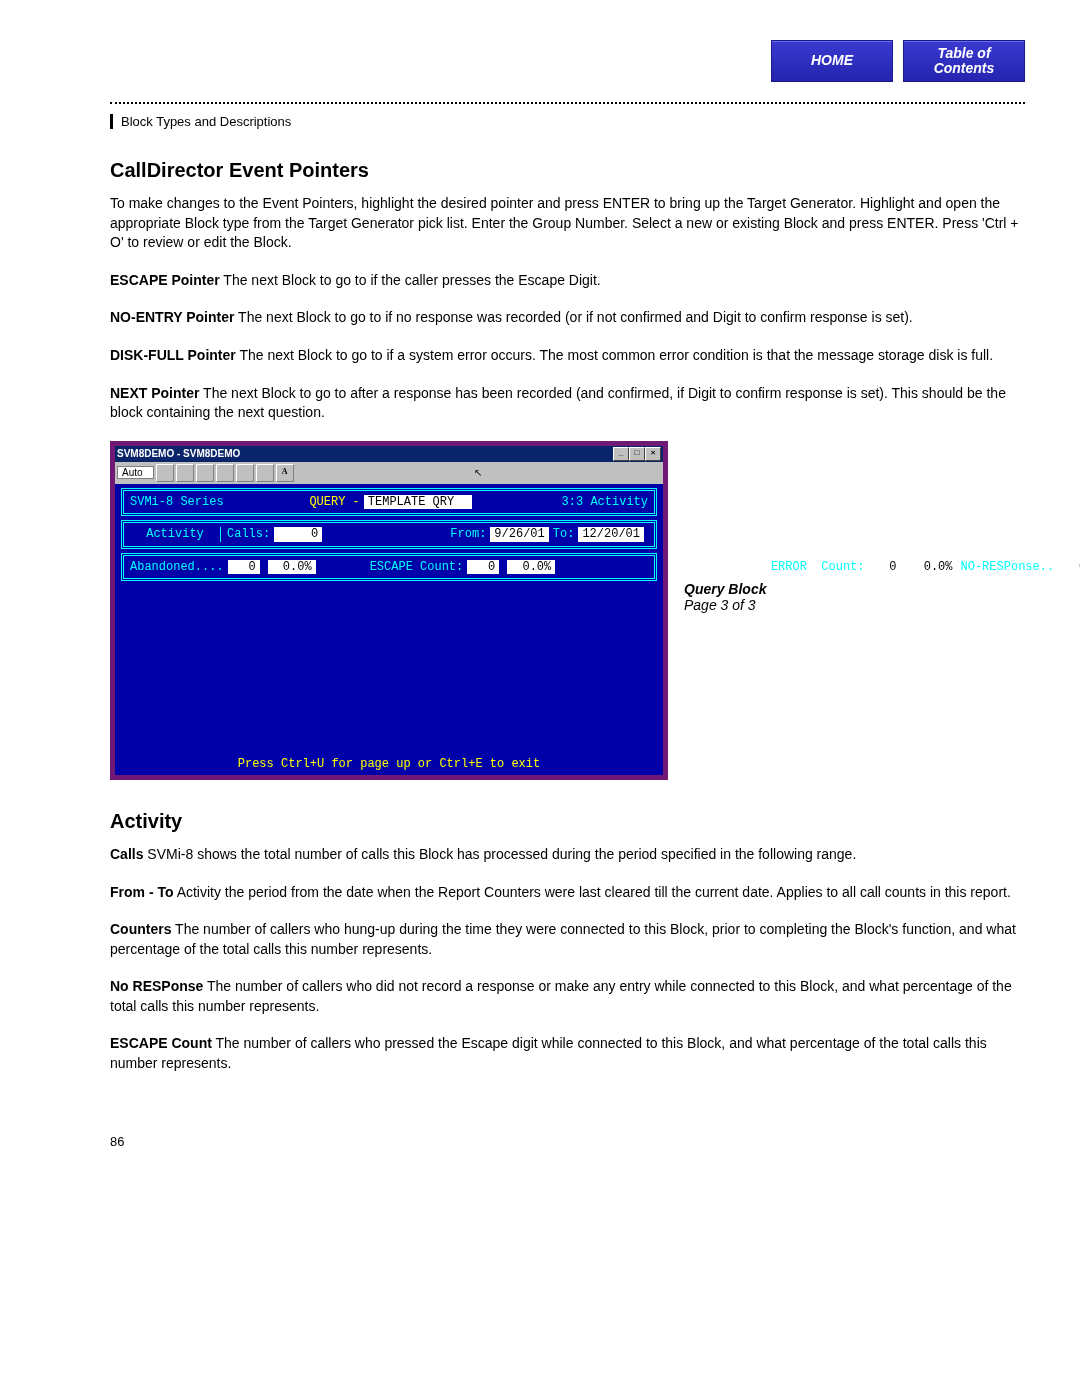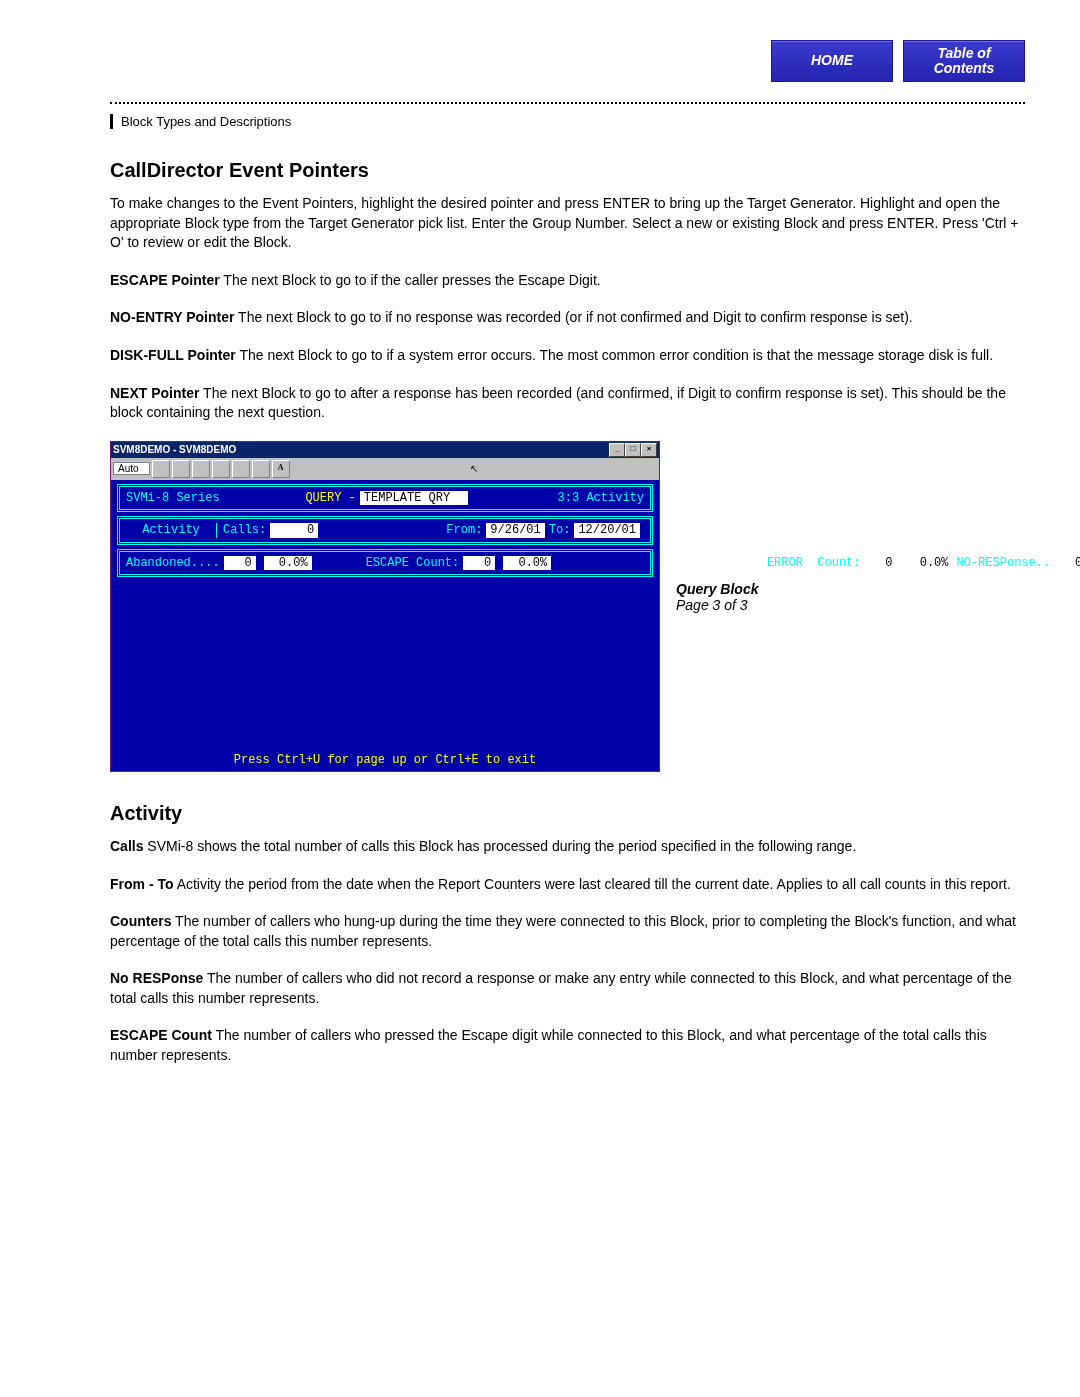--- a/index.html
+++ b/index.html
@@ -71,21 +71,21 @@
   .caption .cap-title { font-style: italic; font-weight: bold; }
   .caption .cap-page { font-style: italic; }
   .pageno {
     margin-top: 60px;
     font-size: 13px;
   }
 
   
   .termwin {
     width: 548px;
-    border: 1px solid #701a75;
+    border: 5px solid #701a75;
     background: #737373;
     font-family: "Courier New", monospace;
   }
   .titlebar {
     background: linear-gradient(#0a246a,#0a246a);
     color: #fff;
     font-size: 10px;
     padding: 1px 2px;
     display: flex;
     align-items: center;
@@ -292,14 +292,15 @@
   <p class="body">
     <span class="term">Counters</span><span>   The number of callers who hung-up during the time they were connected to this Block, prior to completing the Block's function, and what percentage of the total calls this number represents.</span>
   </p>
   <p class="body">
     <span class="term">No RESPonse</span><span>   The number of callers who did not record a response or make any entry while connected to this Block, and what percentage of the total calls this number represents.</span>
   </p>
   <p class="body">
     <span class="term">ESCAPE Count</span><span>   The number of callers who pressed the Escape digit while connected to this Block, and what percentage of the total calls this number represents.</span>
   </p>
 
+  <div class="pageno">86</div>
 
 </div>
 
 </body></html>

